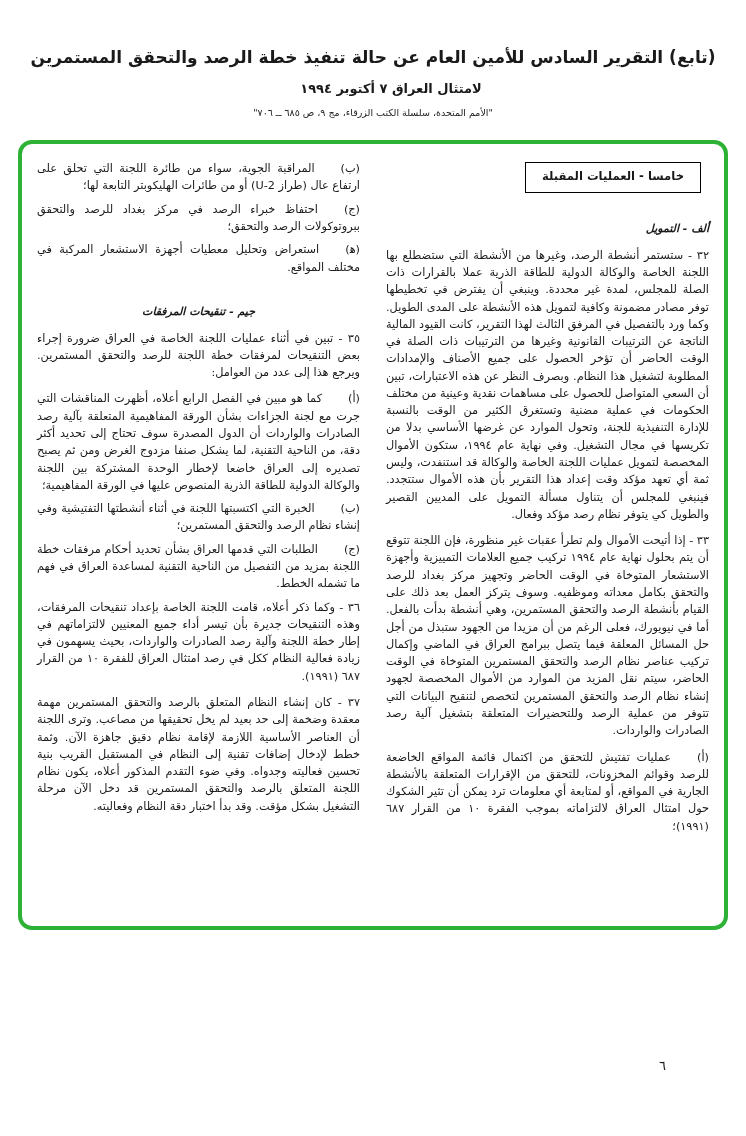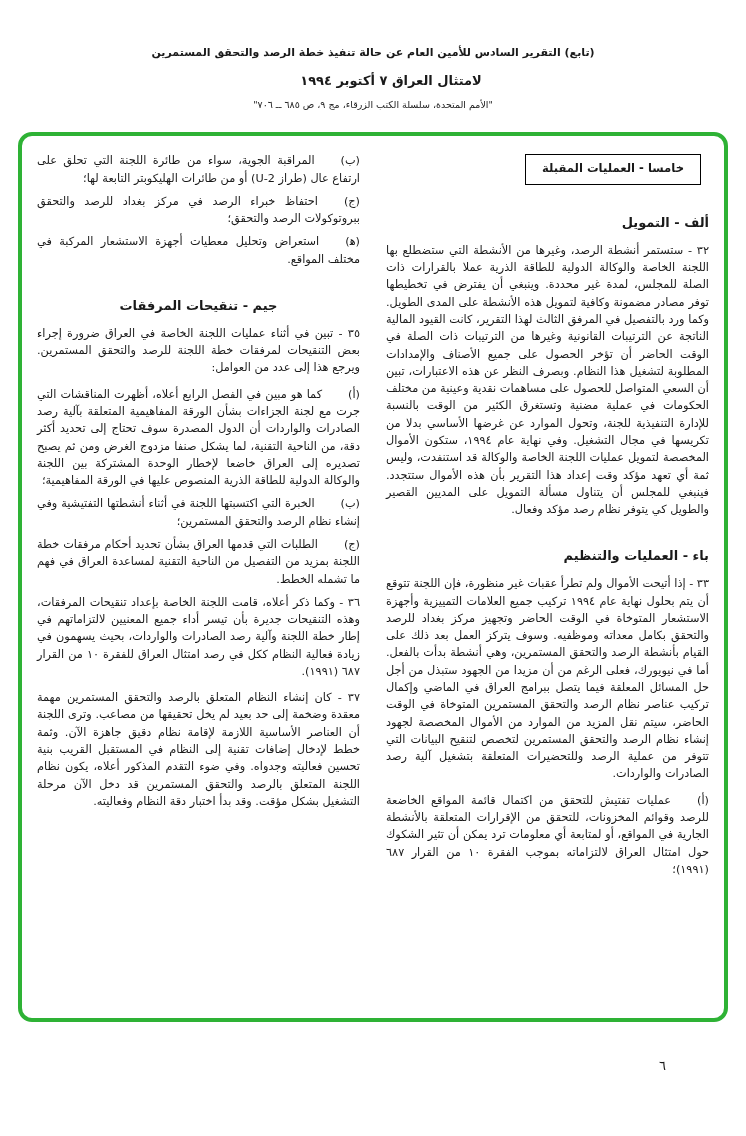--- a/index.html
+++ b/index.html
@@ -10,50 +10,51 @@
     color: #1a1a1a;
     font-family: "DejaVu Sans", sans-serif;
     position: relative;
     overflow: hidden;
   }
   .doc-header {
     direction: rtl;
     text-align: center;
     padding-top: 46px;
   }
-  .title-1 { font-weight: bold; font-size: 11px; line-height: 1.3; }
+  .title-1 { font-weight: bold; font-size: 17px; line-height: 1.3; }
   .title-2 { font-weight: bold; font-size: 13px; margin-top: 13px; padding-left: 36px; }
   .source-line { font-size: 9.5px; margin-top: 11px; color: #222; }
 
   .green-frame {
     direction: rtl;
     display: flex;
     gap: 26px;
     margin: 22px 18px 0 18px;
     border: 4px solid #2eb235;
     border-radius: 14px;
     padding: 16px 15px 14px 15px;
-    height: 890px;
+    height: 790px;
     overflow: hidden;
     background: #ffffff;
   }
   .col {
     flex: 1 1 0;
     direction: rtl;
     text-align: justify;
     font-size: 11.3px;
     line-height: 1.53;
   }
   .blk { margin: 0 0 7px 0; }
   .paragraph { margin: 2px 0 9px 0; }
   .subheading {
     font-weight: bold;
     text-align: right;
     margin: 28px 0 9px 0;
-    font-size: 13px;
+    font-size: 11px;
+    font-style: italic;
   }
   .subheading.align-center { text-align: center; }
   .boxed_heading { text-align: right; margin: 2px 8px 15px 0; }
   .box-label {
     display: inline-block;
     border: 1.5px solid #000;
     padding: 5px 16px 6px 16px;
     font-weight: bold;
     font-size: 11.6px;
     background: #fff;
@@ -77,21 +78,20 @@
     <div class="title-1">(تابع) التقرير السادس للأمين العام عن حالة تنفيذ خطة الرصد والتحقق المستمرين</div>
     <div class="title-2">لامتثال العراق ٧ أكتوبر ١٩٩٤</div>
     <div class="source-line">"الأمم المتحدة، سلسلة الكتب الزرقاء، مج ٩، ص ٦٨٥ ــ ٧٠٦"</div>
   </header>
 
   <div class="green-frame">
     <div class="col">
         <div class="blk boxed_heading"><span class="box-label">خامسا - العمليات المقبلة</span></div>
         <div class="blk subheading align-right">ألف - التمويل</div>
         <div class="blk paragraph">٣٢ - ستستمر أنشطة الرصد، وغيرها من الأنشطة التي ستضطلع بها اللجنة الخاصة والوكالة الدولية للطاقة الذرية عملا بالقرارات ذات الصلة للمجلس، لمدة غير محددة. وينبغي أن يفترض في تخطيطها توفر مصادر مضمونة وكافية لتمويل هذه الأنشطة على المدى الطويل. وكما ورد بالتفصيل في المرفق الثالث لهذا التقرير، كانت القيود المالية الناتجة عن الترتيبات القانونية وغيرها من الترتيبات ذات الصلة في الوقت الحاضر أن تؤخر الحصول على جميع الأصناف والإمدادات المطلوبة لتشغيل هذا النظام. وبصرف النظر عن هذه الاعتبارات، تبين أن السعي المتواصل للحصول على مساهمات نقدية وعينية من مختلف الحكومات في عملية مضنية وتستغرق الكثير من الوقت بالنسبة للإدارة التنفيذية للجنة، وتحول الموارد عن غرضها الأساسي بدلا من تكريسها في مجال التشغيل. وفي نهاية عام ١٩٩٤، ستكون الأموال المخصصة لتمويل عمليات اللجنة الخاصة والوكالة قد استنفدت، وليس ثمة أي تعهد مؤكد وقت إعداد هذا التقرير بأن هذه الأموال ستتجدد. فينبغي للمجلس أن يتناول مسألة التمويل على المديين القصير والطويل كي يتوفر نظام رصد مؤكد وفعال.</div>
-        <div class="blk subheading align-right">باء - العمليات والتنظيم</div>
         <div class="blk paragraph">٣٣ - إذا أتيحت الأموال ولم تطرأ عقبات غير منظورة، فإن اللجنة تتوقع أن يتم بحلول نهاية عام ١٩٩٤ تركيب جميع العلامات التمييزية وأجهزة الاستشعار المتوخاة في الوقت الحاضر وتجهيز مركز بغداد للرصد والتحقق بكامل معداته وموظفيه. وسوف يتركز العمل بعد ذلك على القيام بأنشطة الرصد والتحقق المستمرين، وهي أنشطة بدأت بالفعل. أما في نيويورك، فعلى الرغم من أن مزيدا من الجهود ستبذل من أجل حل المسائل المعلقة فيما يتصل ببرامج العراق في الماضي وإكمال تركيب عناصر نظام الرصد والتحقق المستمرين المتوخاة في الوقت الحاضر، سيتم نقل المزيد من الموارد من الأموال المخصصة لجهود إنشاء نظام الرصد والتحقق المستمرين لتخصص لتنقيح البيانات التي تتوفر من عملية الرصد وللتحضيرات المتعلقة بتشغيل آلية رصد الصادرات والواردات.</div>
         <div class="blk list_item"><span class="marker">(أ)</span><span>عمليات تفتيش للتحقق من اكتمال قائمة المواقع الخاضعة للرصد وقوائم المخزونات، للتحقق من الإقرارات المتعلقة بالأنشطة الجارية في المواقع، أو لمتابعة أي معلومات ترد يمكن أن تثير الشكوك حول امتثال العراق لالتزاماته بموجب الفقرة ١٠ من القرار ٦٨٧ (١٩٩١)؛</span></div>
       </div>
     <div class="col">
         <div class="blk list_item"><span class="marker">(ب)</span><span>المراقبة الجوية، سواء من طائرة اللجنة التي تحلق على ارتفاع عال (طراز U-2) أو من طائرات الهليكوبتر التابعة لها؛</span></div>
         <div class="blk list_item"><span class="marker">(ج)</span><span>احتفاظ خبراء الرصد في مركز بغداد للرصد والتحقق ببروتوكولات الرصد والتحقق؛</span></div>
         <div class="blk list_item"><span class="marker">(ﻫ)</span><span>استعراض وتحليل معطيات أجهزة الاستشعار المركبة في مختلف المواقع.</span></div>
         <div class="blk subheading align-center">جيم - تنقيحات المرفقات</div>
         <div class="blk paragraph">٣٥ - تبين في أثناء عمليات اللجنة الخاصة في العراق ضرورة إجراء بعض التنقيحات لمرفقات خطة اللجنة للرصد والتحقق المستمرين. ويرجع هذا إلى عدد من العوامل:</div>
         <div class="blk list_item"><span class="marker">(أ)</span><span>كما هو مبين في الفصل الرابع أعلاه، أظهرت المناقشات التي جرت مع لجنة الجزاءات بشأن الورقة المفاهيمية المتعلقة بآلية رصد الصادرات والواردات أن الدول المصدرة سوف تحتاج إلى تحديد أكثر دقة، من الناحية التقنية، لما يشكل صنفا مزدوج الغرض ومن ثم يصبح تصديره إلى العراق خاضعا لإخطار الوحدة المشتركة بين اللجنة والوكالة الدولية للطاقة الذرية المنصوص عليها في الورقة المفاهيمية؛</span></div>

